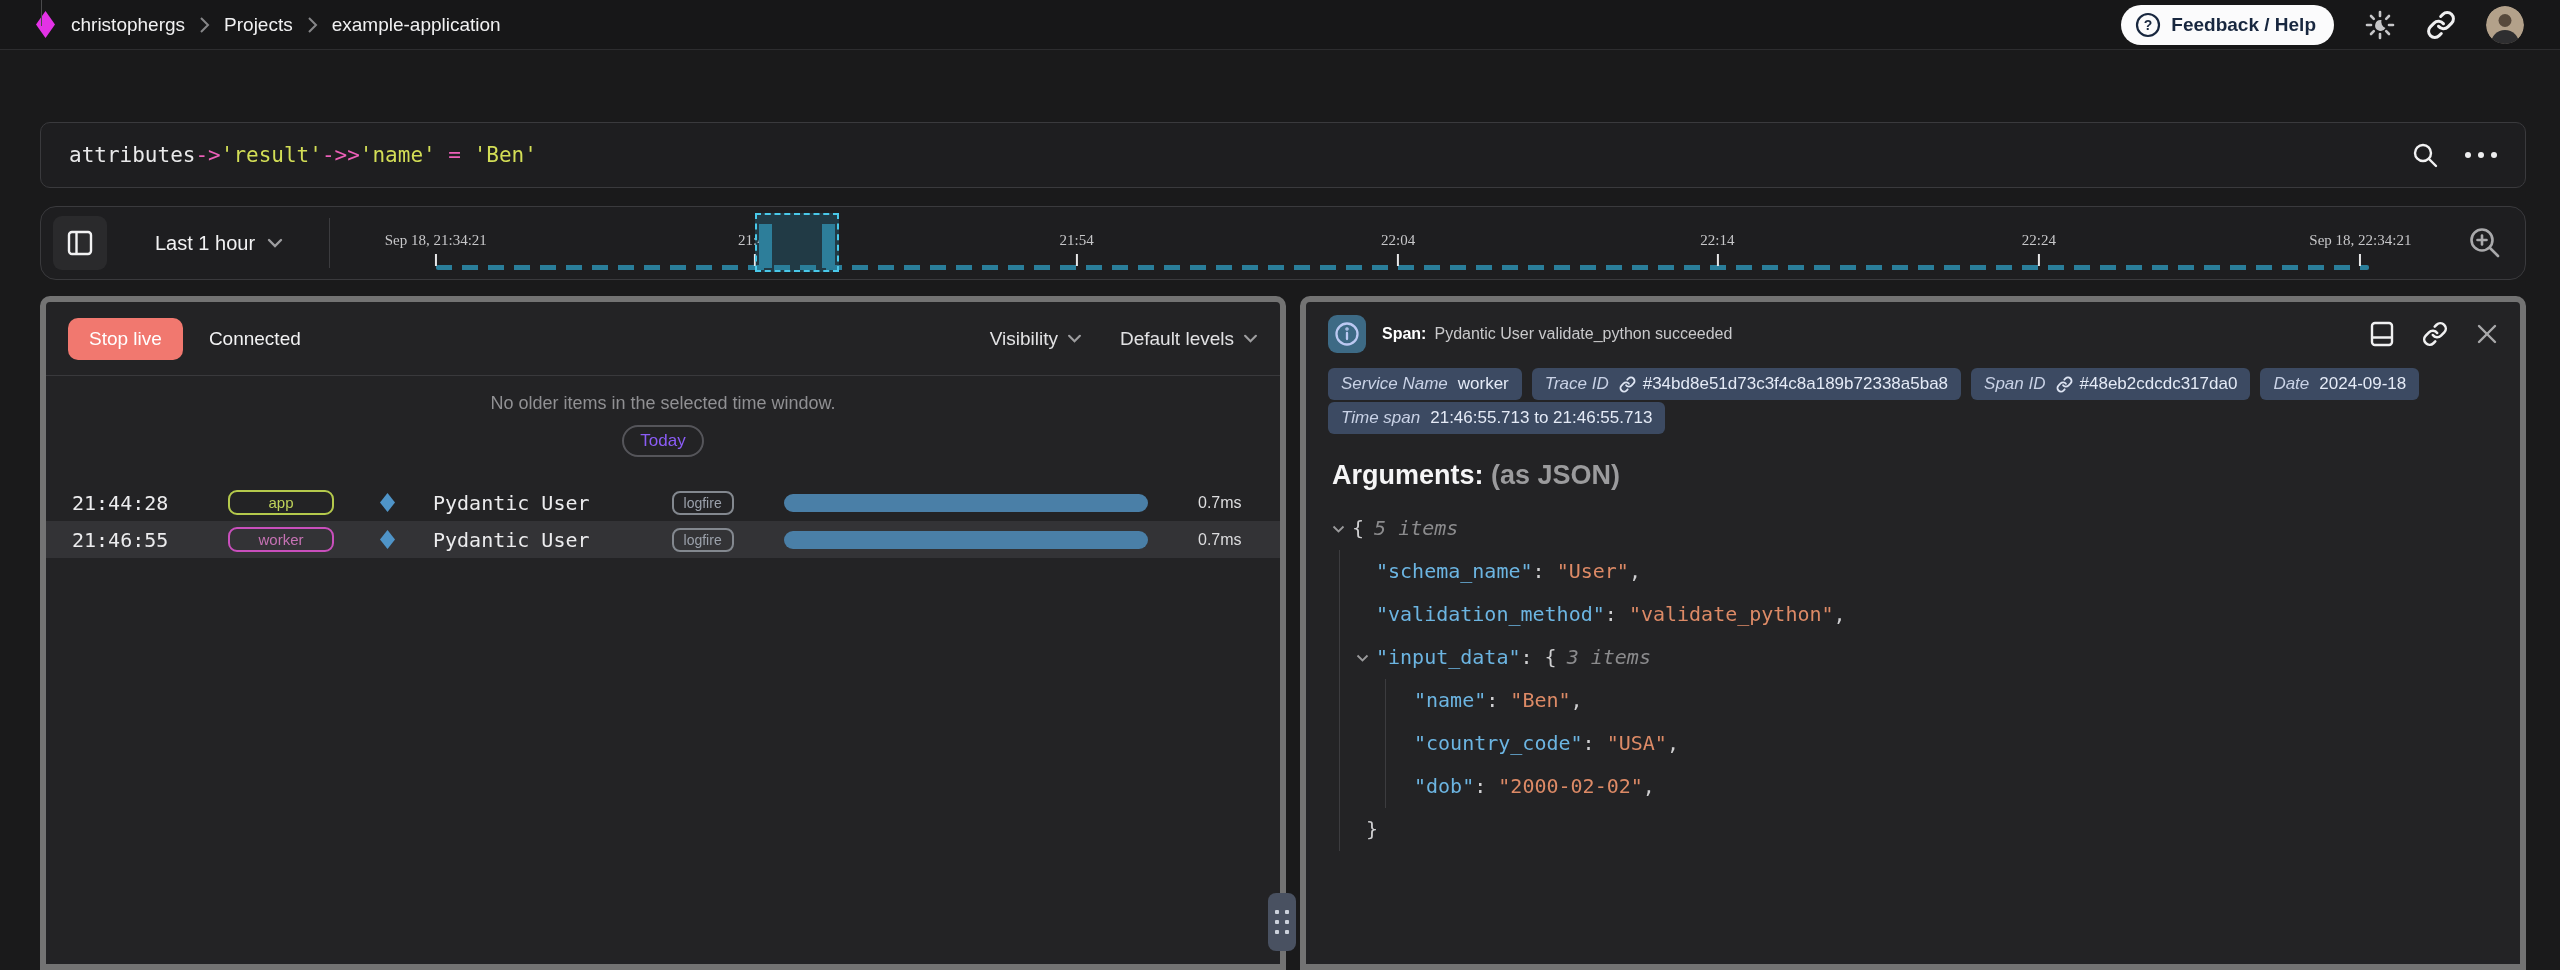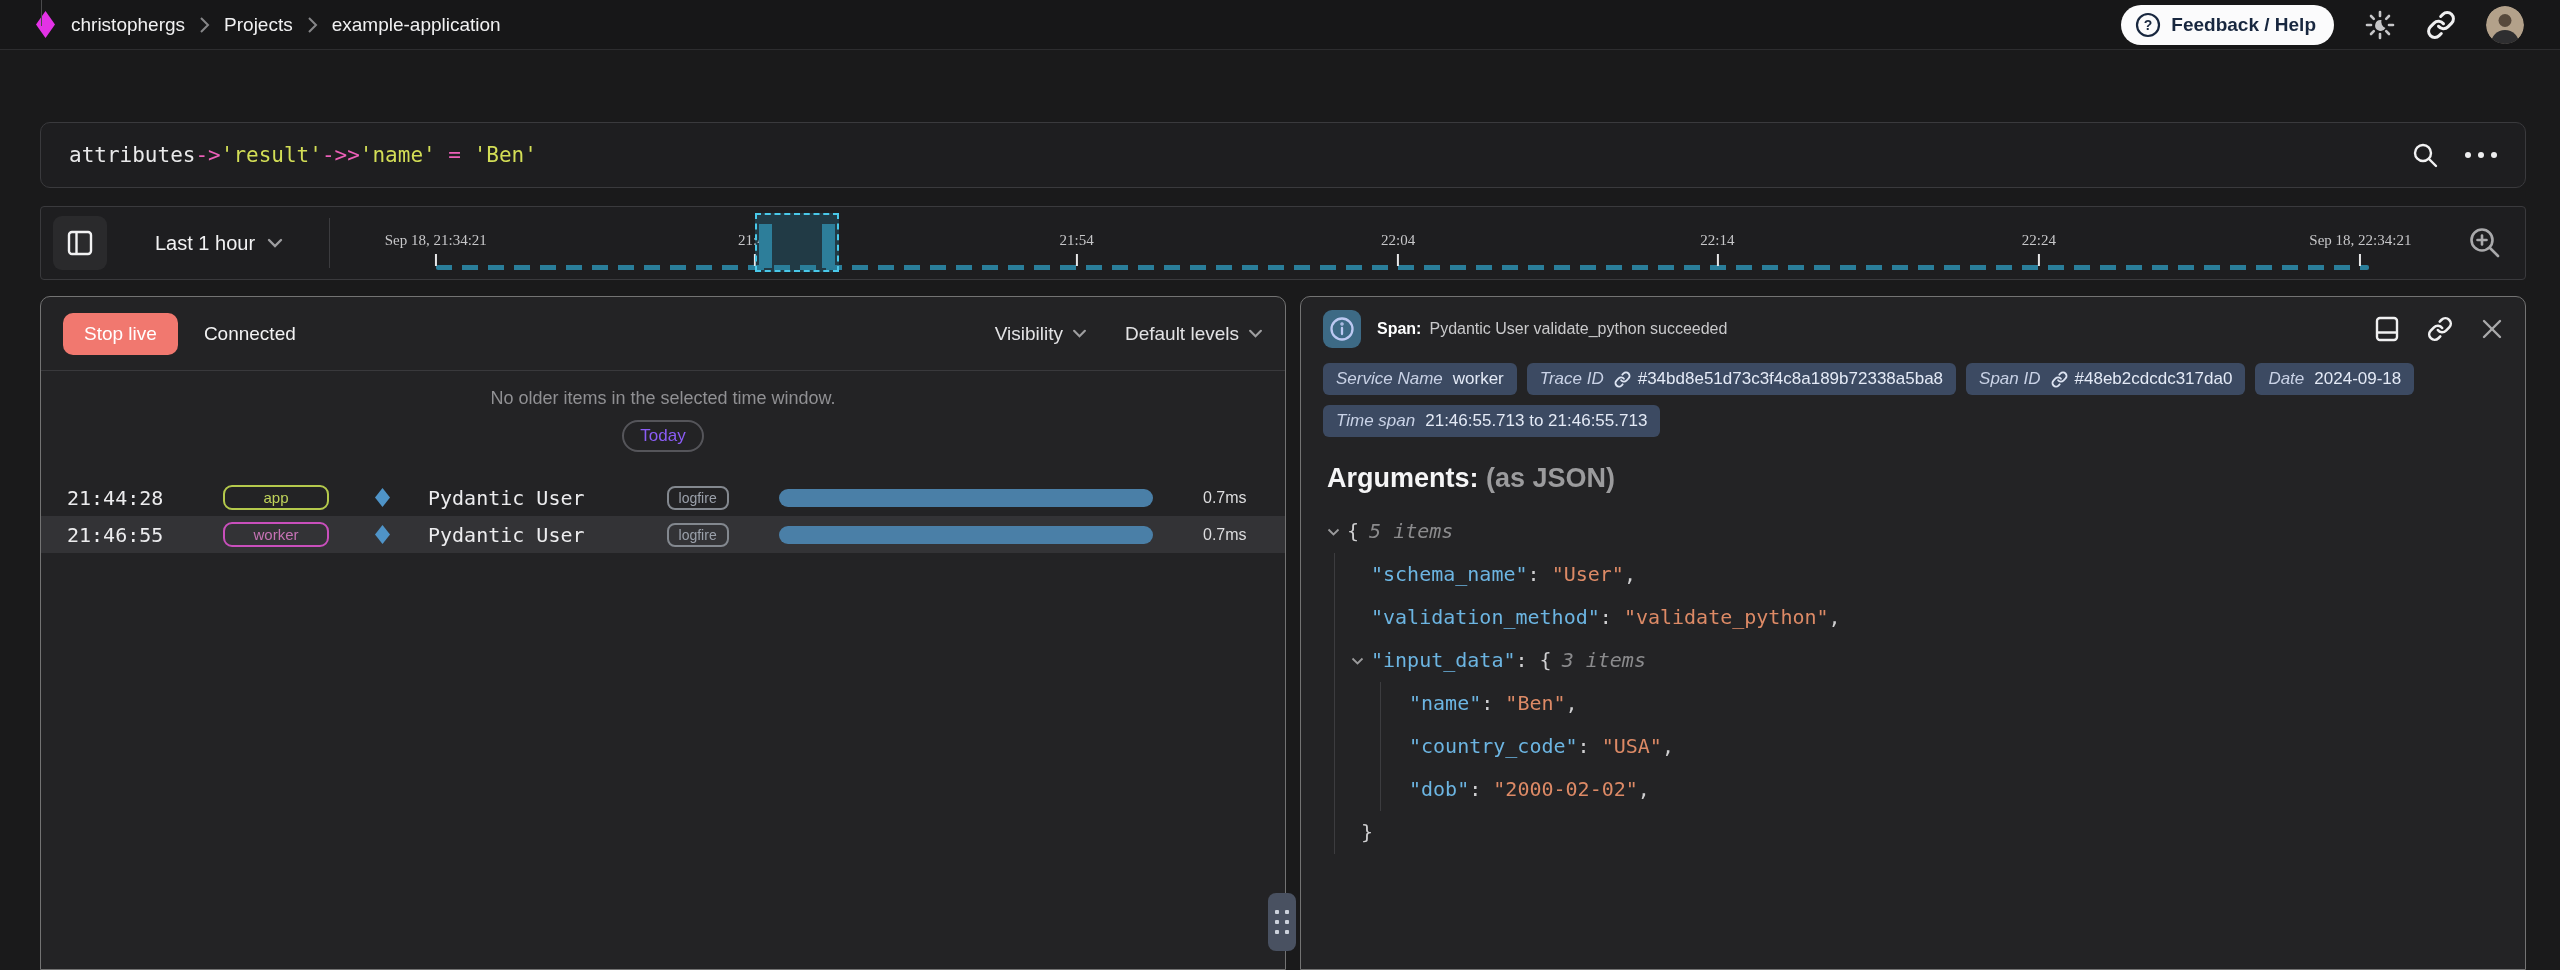--- a/index.html
+++ b/index.html
@@ -44,21 +44,21 @@
     font-family:"DejaVu Sans Mono", monospace; font-size:21px;
   }
   .q-field { color:#e9e9ea; } .q-op { color:#ec5fb8; } .q-str { color:#d3de56; }
   .query-actions { margin-left:auto; display:flex; align-items:center; gap:26px; }
   .dots { display:flex; gap:7px; align-items:center; cursor:pointer; }
   .dots i { width:6px; height:6px; border-radius:50%; background:#ededee; }
 
   
   .time-bar {
     position:absolute; left:40px; top:206px; width:2486px; height:74px;
-    background:#1e1e20; border:1px solid #3a3a3d; border-radius:4px;
+    background:#1e1e20; border:1px solid #3a3a3d; border-radius:16px;
     display:flex; align-items:center;
   }
   .panel-toggle {
     width:54px; height:54px; margin-left:12px; background:#2a2a2c; border:none; border-radius:9px;
     display:flex; align-items:center; justify-content:center; cursor:pointer;
   }
   .range-select { display:flex; align-items:center; gap:12px; margin:0 46px 0 48px; cursor:pointer; }
   .range-select span { font-size:20px; color:#f2f2f3; }
   .tb-divider { width:1px; height:50px; background:#3c3c3f; }
   .timeline { flex:1; position:relative; height:100%; }
@@ -71,21 +71,21 @@
   }
   .t-selection {
     position:absolute; left:20.1%; width:3.95%; top:6px; bottom:7px;
     border:2px dashed #49c9ea; background:rgba(43,126,154,0.30); cursor:grab;
   }
   .t-selection .hbar { position:absolute; bottom:2px; top:9px; width:13px; background:#2d7e9a; }
   .t-selection .hbar.left { left:2px; } .t-selection .hbar.right { right:2px; }
   .zoom-btn { margin:0 22px; cursor:pointer; }
 
   
-  .panel { position:absolute; top:296px; height:674px; background:#232325; border:1px solid #737373; border-radius:10px 10px 0 0; overflow:hidden; }
+  .panel { position:absolute; top:296px; height:674px; background:#232325; border:6px solid #737373; border-radius:10px 10px 0 0; overflow:hidden; }
   .panel-left { left:40px; width:1246px; }
   .panel-right { left:1300px; width:1226px; }
 
   
   .live-header { height:74px; display:flex; align-items:center; padding:0 22px; border-bottom:1px solid #39393c; }
   .stop-live { background:#f1786f; color:#ffffff; font-size:19px; border:none; border-radius:10px; padding:10px 21px; cursor:pointer; font-family:"Liberation Sans",sans-serif; }
   .connected { margin-left:26px; font-size:19px; color:#f2f2f3; }
   .live-filters { margin-left:auto; display:flex; align-items:center; gap:38px; }
   .dropdown { display:flex; align-items:center; gap:9px; cursor:pointer; font-size:19px; color:#e2e2e4; }
   .empty-note { margin-top:17px; text-align:center; font-size:18px; color:#909093; }
@@ -107,21 +107,21 @@
   .splitter { position:absolute; left:1268px; top:893px; width:28px; height:58px; background:#495161; border-radius:8px; z-index:6; cursor:col-resize; display:flex; align-items:center; justify-content:center; }
   .grip { display:grid; grid-template-columns:repeat(2,4px); grid-auto-rows:4px; gap:6px; }
   .grip i { background:#ccd2dc; border-radius:1px; }
 
   
   .detail-header { height:64px; display:flex; align-items:center; padding:0 22px; }
   .info-chip { width:38px; height:38px; border-radius:9px; background:#3d6a85; display:flex; align-items:center; justify-content:center; margin-right:16px; }
   .detail-title { font-size:16px; color:#c9c9cb; }
   .detail-title b { color:#ffffff; font-weight:700; margin-right:8px; }
   .detail-actions { margin-left:auto; display:flex; align-items:center; gap:28px; }
-  .attr-badges { padding:2px 22px 0; display:flex; flex-wrap:wrap; gap:10px 10px; max-width:1160px; }
+  .attr-badges { padding:2px 22px 0; display:flex; flex-wrap:wrap; gap:2px 10px; max-width:1160px; }
   .attr-badge { display:flex; align-items:center; gap:10px; background:#3c4a62; border-radius:6px; padding:6px 13px; font-size:17px; cursor:default; }
   .attr-badge .al { font-style:italic; color:#c9d2e6; }
   .attr-badge .av { color:#e4eaf6; display:flex; align-items:center; gap:7px; }
   .detail-tabs { margin-top:25px; background:#29292b; border-bottom:2px solid #4a4a4e; display:flex; gap:46px; padding:0 24px; height:45px; align-items:stretch; }
   .dtab { display:flex; align-items:center; font-size:19px; color:#b5b5b7; cursor:pointer; position:relative; }
   .dtab.active { color:#fafafa; }
   .dtab.active::after { content:""; position:absolute; left:-6px; right:-6px; bottom:-2px; height:3px; background:#91a6c6; border-radius:2px; }
   .detail-body { padding:26px 26px 0; }
   .args-heading { font-size:27px; font-weight:800; color:#f5f5f6; }
   .args-heading span { color:#9b9b9d; }

